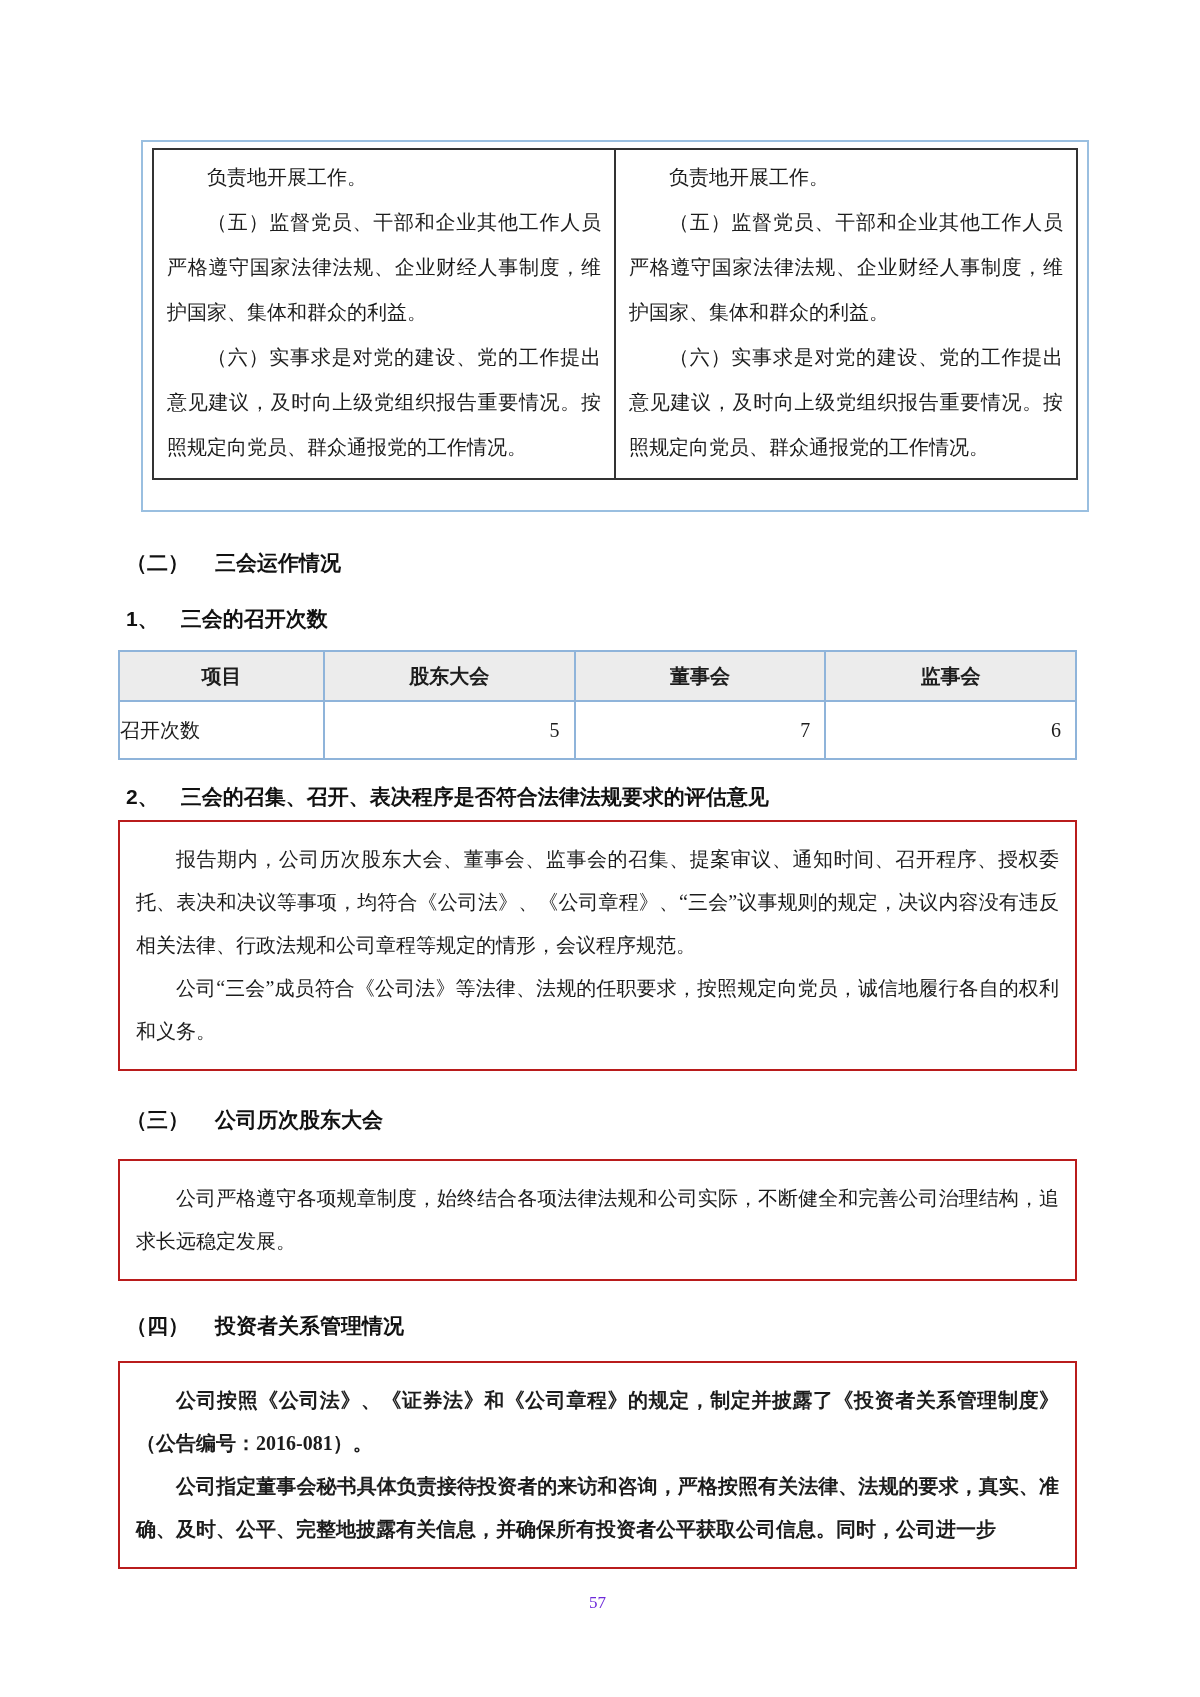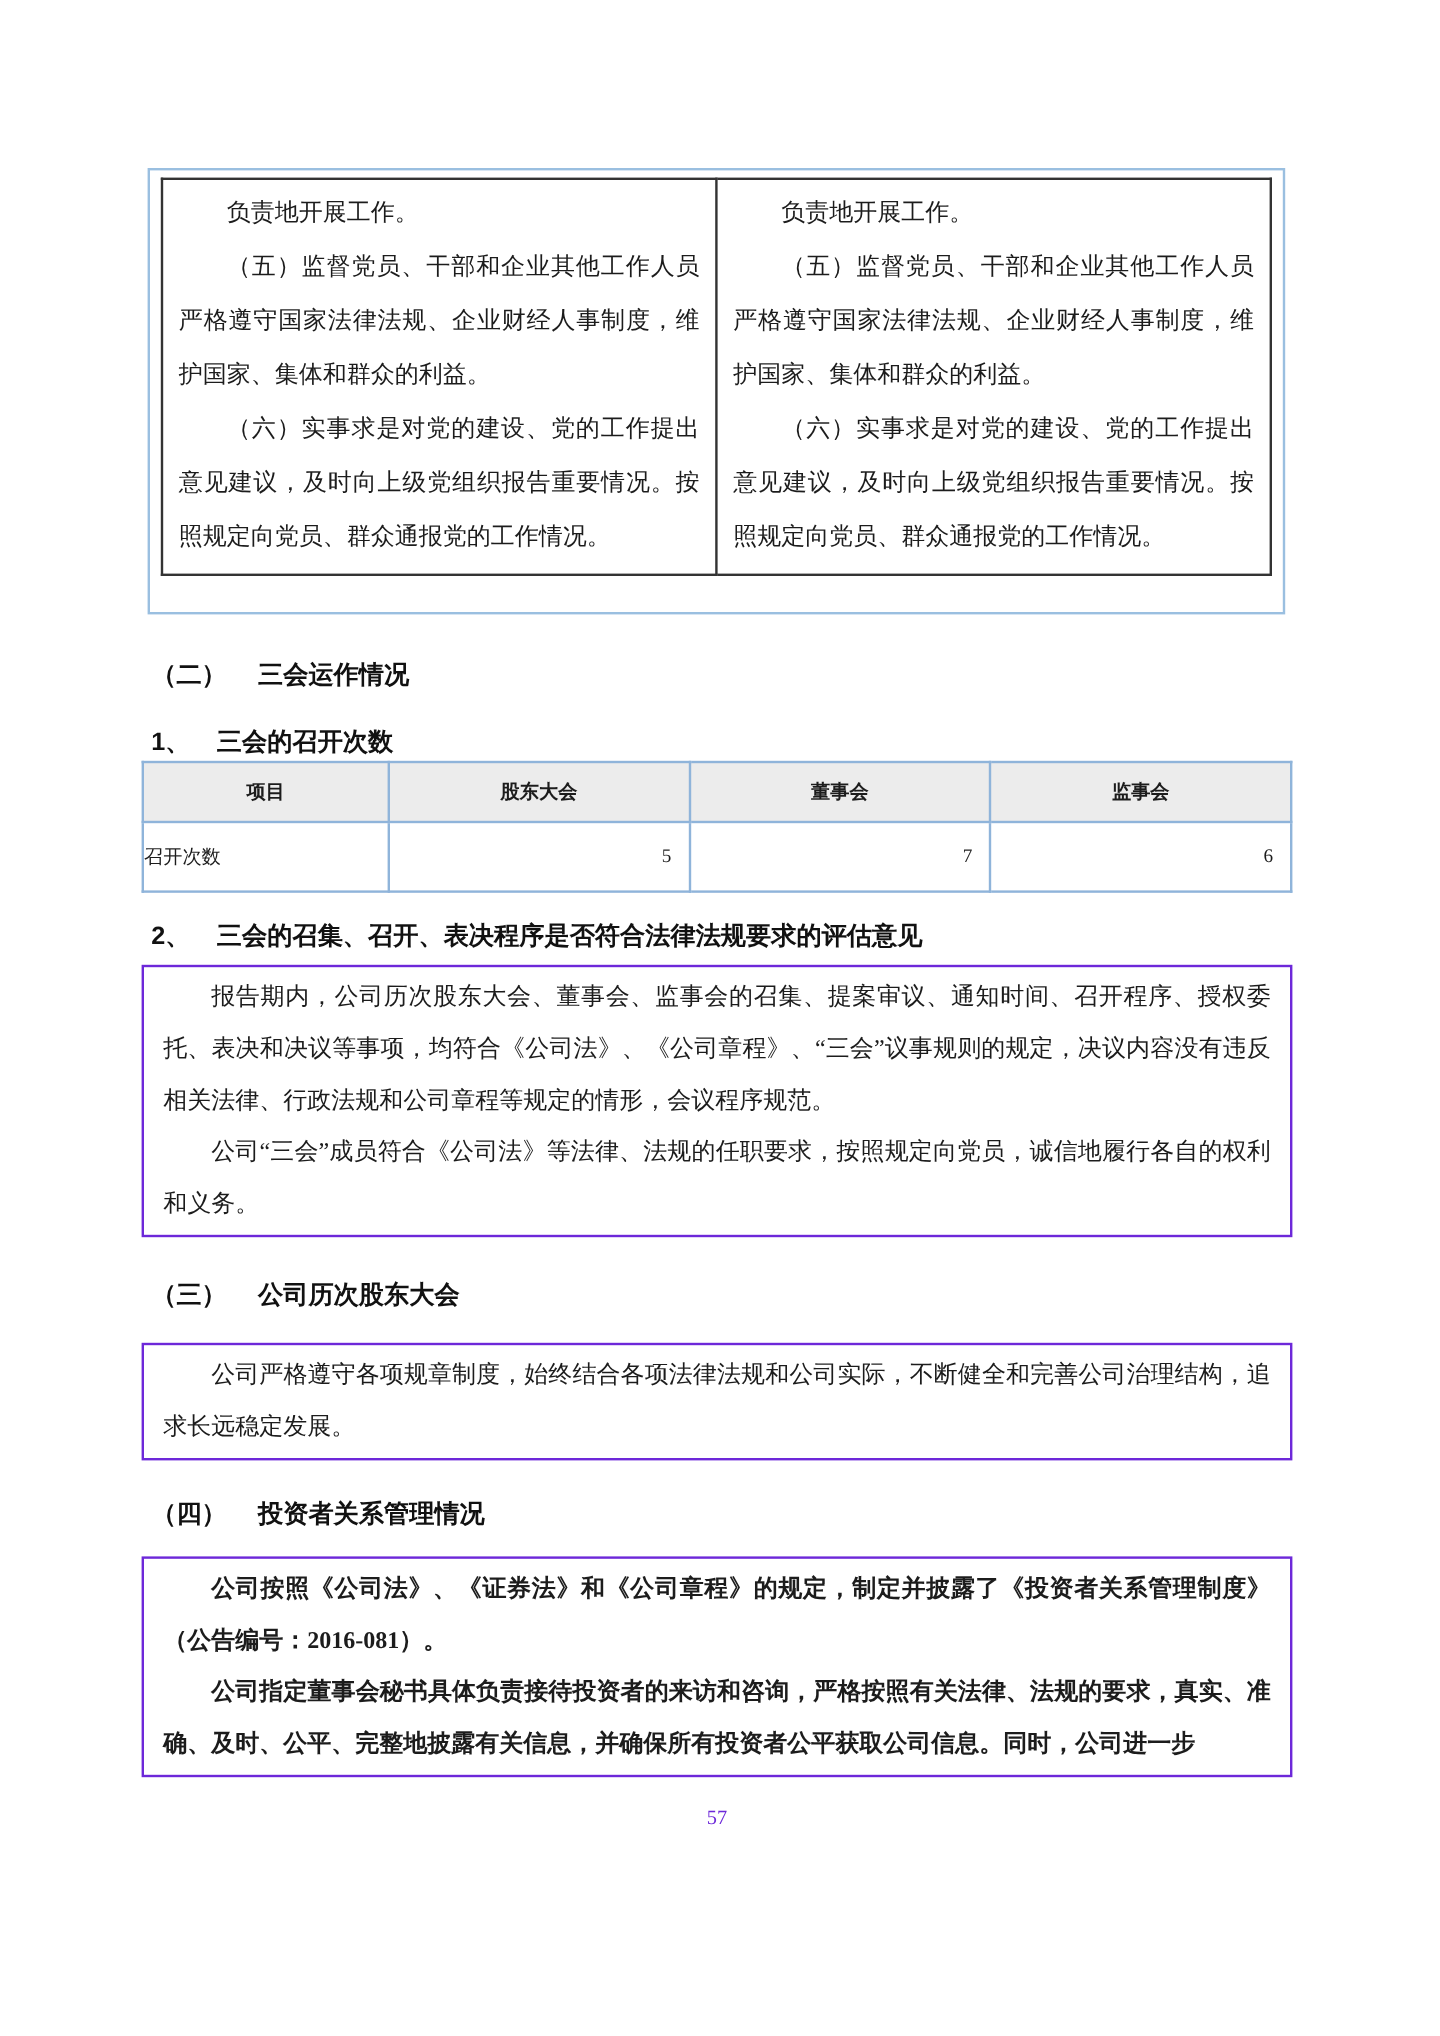--- a/index.html
+++ b/index.html
@@ -12,21 +12,21 @@
     overflow:hidden;
   }
   .content {
     display:flow-root;
     padding:140px 0 0 118px;
     width:959px;
   }
 
   
   .party-box {
-    margin-left:5px;
+    margin-left:23px;
     width:948px;
     box-sizing:border-box;
     border:2px solid #9abfe0;
     background:#fff;
     padding:6px 9px 30px 9px;
   }
   .party-table {
     width:100%;
     border-collapse:collapse;
     table-layout:fixed;
@@ -56,24 +56,25 @@
   .sec-heading.lvl1 { column-gap:26px; }
   .sec-heading.lvl2 { column-gap:22px; }
   .h-sec2   { margin-top:36px; }
   .h-sub1   { margin-top:26px; }
   .h-sub2   { margin-top:22px; }
   .h-sec3   { margin-top:34px; }
   .h-sec4   { margin-top:30px; }
 
   
   .meeting-table {
+    margin-top:16px;
     width:100%;
     border-collapse:collapse;
     table-layout:fixed;
-    font-size:16px;
+    font-size:20px;
   }
   .meeting-table th {
     background:#ececec;
     border:2px solid #8fb4da;
     height:46px;
     font-weight:bold;
     text-align:center;
     font-family:"Liberation Serif","DejaVu Serif",serif;
   }
   .meeting-table td {
@@ -81,23 +82,23 @@
     height:54px;
     background:#fff;
   }
   .meeting-table col.c1 { width:21.4%; }
   .meeting-table col.cx { width:26.2%; }
   .meeting-table td.label { text-align:left; padding-left:0; }
   .meeting-table td.num   { text-align:right; padding-right:14px; }
 
   
   .text-box {
-    border:2px solid #6d28d9;
+    border:2px solid #b91c1c;
     background:#fff;
-    padding:4px 16px;
+    padding:16px 16px;
     font-size:20px;
     line-height:43px;
     text-align:justify;
   }
   .text-box p { margin:0; text-indent:2em; }
   .box-eval     { margin-top:8px;  }
   .box-improve  { margin-top:24px; }
   .box-investor { margin-top:20px;font-weight:bold; }
 
   .page-number {

